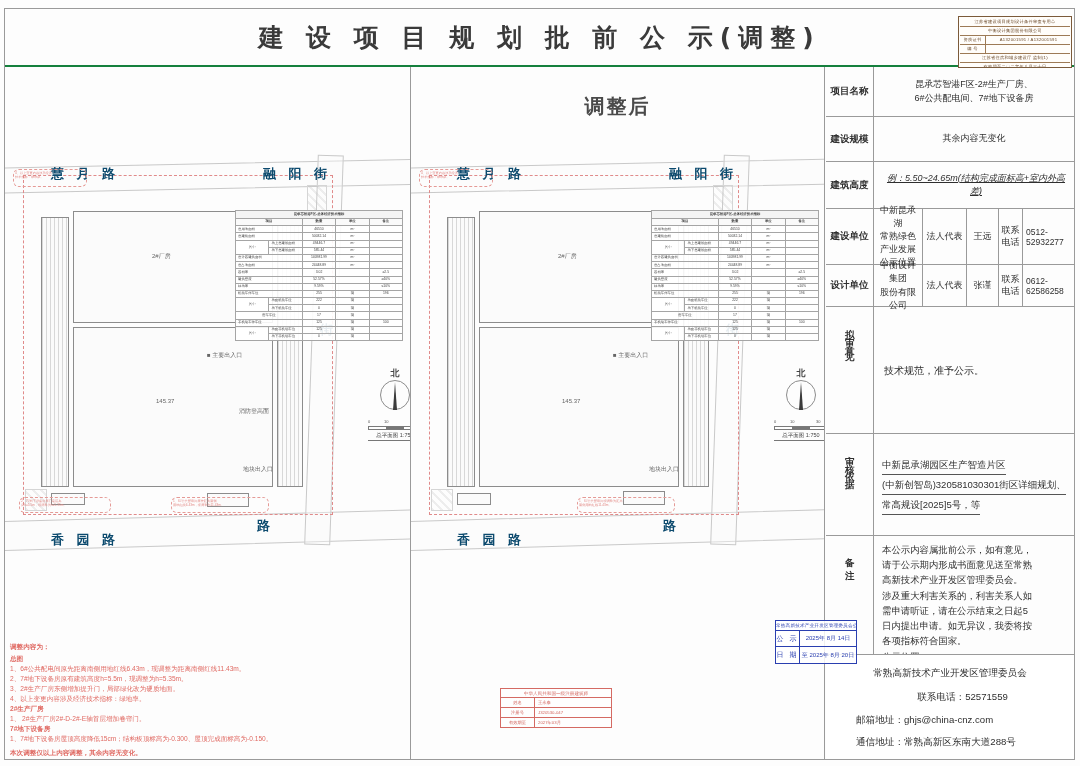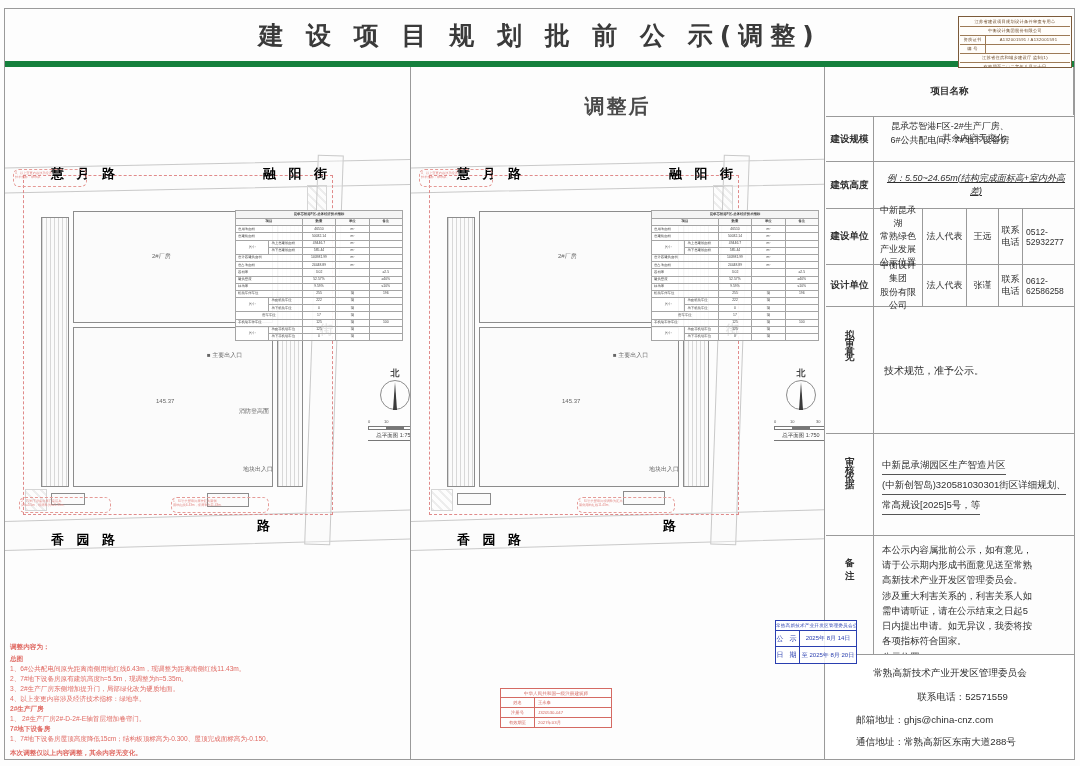--- a/index.html
+++ b/index.html
@@ -21,21 +21,21 @@
   
   .outer-frame {
     position: absolute;
     left: 4px; top: 8px; right: 5px; bottom: 6px;
     border: 1px solid #9a9a9a;
   }
   
   .title-bar {
     position: absolute;
     left: 5px; top: 9px; right: 6px; height: 58px;
-    border-bottom: 6px solid #15803d;
+    border-bottom: 2px solid #15803d;
     display: flex; align-items: center; justify-content: center;
   }
   .main-title {
     font-family: "DejaVu Sans", "Liberation Sans", sans-serif;
     font-size: 25px;
     font-weight: 700;
     letter-spacing: 7px;
     color: #3a3a3a;
     white-space: nowrap;
   }
@@ -102,21 +102,21 @@
   .road-band {
     position: absolute;
     border: 1px solid #c9c9c9;
     background: rgba(250,250,250,.4);
   }
   .road-label {
     position: absolute;
     font-family: "DejaVu Sans", sans-serif;
     font-size: 13px;
     font-weight: 700;
-    color: #000000;
+    color: #0c4a6e;
     letter-spacing: 4px;
   }
   .road-label.vert { writing-mode: vertical-rl; letter-spacing: 6px; }
   .redline {
     position: absolute;
     border: 1px dashed #e08a8a;
   }
   .bldg {
     position: absolute;
     border: 1px solid #8c8c8c;
@@ -249,21 +249,21 @@
     justify-content: flex-start;
   }
   .icell-val {
     flex: 1;
     display: flex; align-items: center; justify-content: center;
     text-align: center;
     padding: 5px 4px;
     line-height: 1.5;
     font-size: 9px;
   }
-  .irow.r-name  { height: 50px; flex-direction: column; }
+  .irow.r-name  { height: 50px; }
   .irow.r-scale { height: 45px; }
   .irow.r-height{ height: 47px; }
   .irow.r-unit  { height: 56px; }
   .irow.r-design{ height: 42px; }
   .irow.r-opinion { height: 127px; }
   .irow.r-basis { height: 102px; }
   .irow.r-note  { flex: 1 1 auto; }
   .unit-name { flex: 1 1 auto; padding: 3px; text-align: center; line-height: 1.45; }
   .unit-sep  { border-left: 1px solid #9a9a9a; }
   .unit-rep  { flex: 0 0 44px; display:flex; align-items:center; justify-content:center; text-align:center;}

